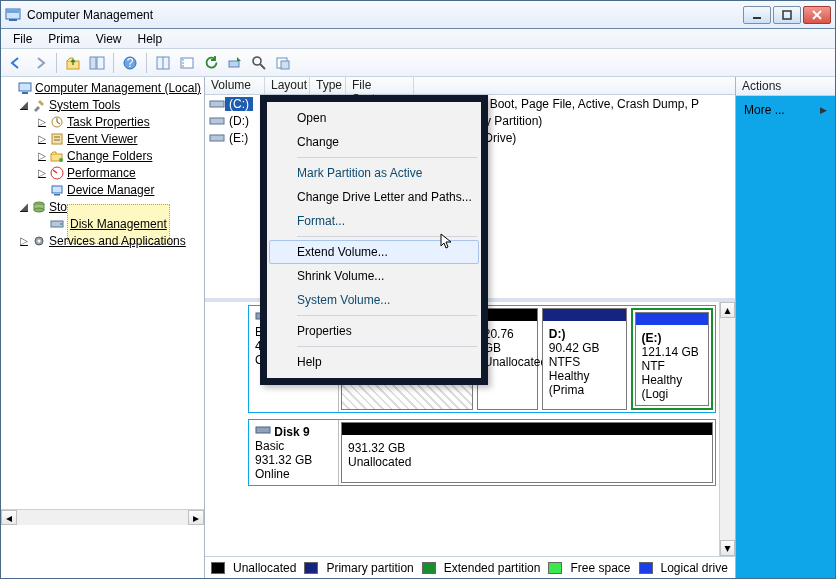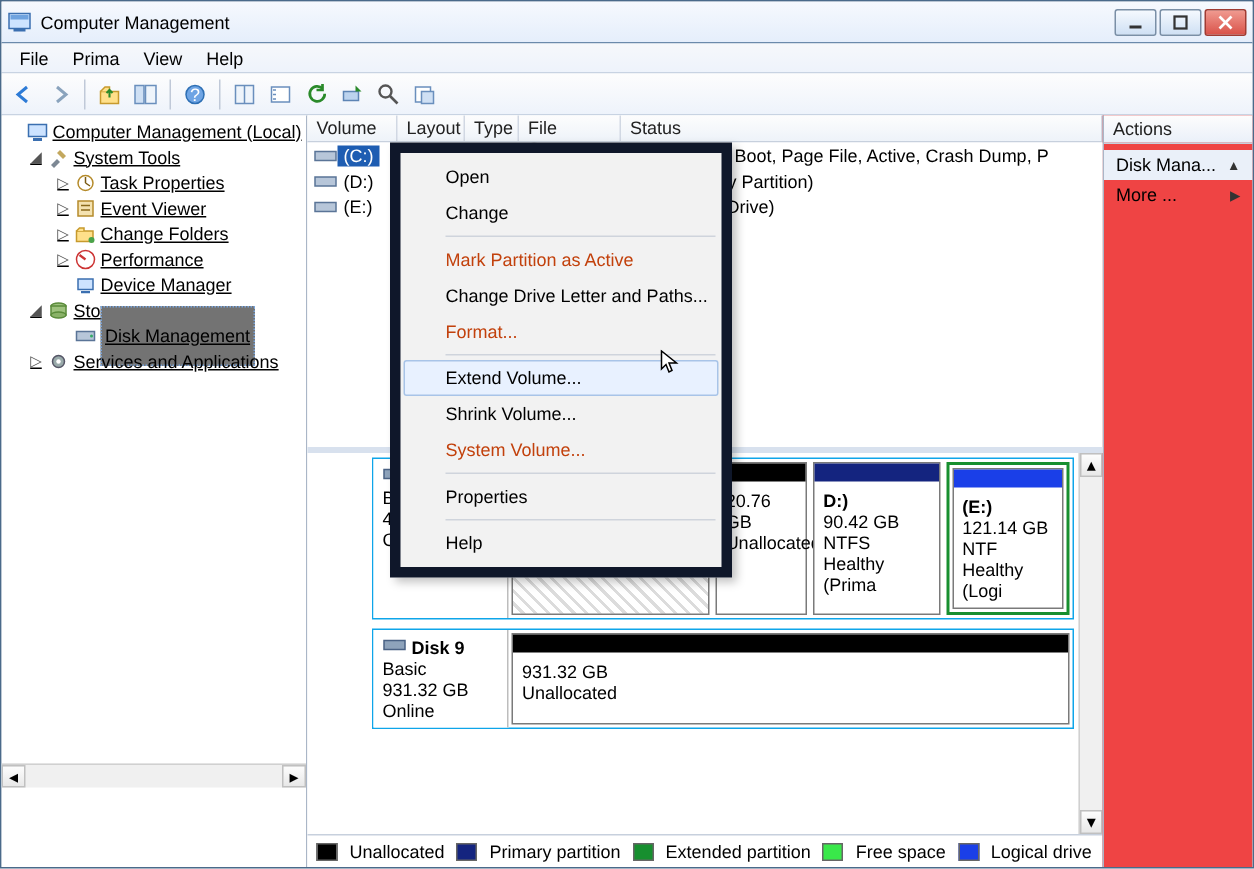--- a/index.html
+++ b/index.html
@@ -27,41 +27,41 @@
 
 
 .main { flex: 1; display: flex; min-height: 0; }
 
 
 .tree-pane { width: 204px; border-right: 1px solid #aab6c7; background: #fff; overflow: auto; padding-top: 2px; }
 .tree-node { display: flex; align-items: center; height: 17px; padding-left: 4px; white-space: nowrap; cursor: pointer; text-decoration: underline; }
 .tree-node .exp { width: 10px; text-align: center; color: #555; font-size: 10px; }
 .tree-node .t-icon { width: 16px; height: 16px; margin: 0 2px; display: inline-flex; align-items: center; justify-content: center; }
 .tree-node .t-icon svg { width: 14px; height: 14px; }
-.tree-node.selected .label { background: #737373; border: 1px dotted #7aa6de; padding: 12px 2px; text-align: right; }
+.tree-node.selected .label { background: #fef9c3; border: 1px dotted #7aa6de; padding: 12px 2px; text-align: right; }
 .indent-1 { padding-left: 18px; }
 .indent-2 { padding-left: 36px; }
 
 
 .center-pane { flex: 1; display: flex; flex-direction: column; background: #fff; min-width: 0; }
 
 
 .vol-header { height: 18px; background: linear-gradient(#fdfdfd,#eef3f9); border-bottom: 1px solid #c7d0dd; display: flex; }
 .vol-header .col { border-right: 1px solid #d1d8e3; padding: 1px 6px; color: #222; cursor: pointer; }
 .vol-list { flex: 0 0 auto; height: 207px; background: #fff; border-bottom: 4px solid #d8e1ee; position: relative; }
 .vol-row { display: flex; align-items: center; height: 17px; padding-left: 4px; }
 .vol-row .disk-ic { width: 16px; height: 12px; }
 .vol-row .vol-name { padding: 0 4px; }
 .vol-row.selected .vol-name { background: #1e5db2; color: #fff; }
 .vol-row .vol-rest { color: #000; }
 
 
 .context-menu { position: absolute; top: 0; left: 55px; width: 228px; background: #f2f2f2; border: 7px solid #0f172a; box-shadow: 3px 3px 6px rgba(0,0,0,.25); padding: 4px 2px; z-index: 10; }
 .ctx-item { height: 24px; display: flex; align-items: center; padding-left: 28px; cursor: pointer; }
-.ctx-item.disabled { color: #c2410c; cursor: default; }
+.ctx-item.disabled { color: #0c4a6e; cursor: default; }
 .ctx-item.highlight { background: #e8f1ff; border: 1px solid #a8c4e8; border-radius: 2px; padding-left: 27px; }
 .ctx-sep { height: 1px; background: #cfd4dc; margin: 3px 2px 3px 28px; }
 .cursor-arrow { position: absolute; top: 138px; left: 235px; z-index: 20; }
 .cursor-arrow svg { width: 14px; height: 18px; }
 
 
 .disk-view { flex: 1; overflow: auto; background: #fff; padding: 3px; }
 .disk-row { display: flex; margin-bottom: 6px; border: 1px solid #0ea5e9; margin-left: 40px; }
 .disk-info { width: 90px; border-right: 1px solid #bdbdbd; padding: 4px 6px; background: #fff; }
 .disk-info .dicon { width: 16px; height: 14px; display: inline-block; }
@@ -72,21 +72,21 @@
 .part-box .ptext { margin-top: 14px; line-height: 14px; }
 .part-box.hatched { background-image: repeating-linear-gradient(45deg,#ffffff,#ffffff 4px,#dcdcdc 4px,#dcdcdc 6px); }
 .ext-wrap { border: 2px solid #178f2f; margin: 2px; padding: 0; display: flex; flex: 1; background:#fff; }
 .ext-wrap .part-box { margin: 2px; }
 
 
 .legend { height: 22px; border-top: 1px solid #c7d0dd; display: flex; align-items: center; gap: 8px; padding: 0 6px; background:#fff; }
 .legend .sw { width: 14px; height: 12px; border: 1px solid #666; display: inline-block; }
 
 
-.actions-pane { width: 100px; border-left: 1px solid #aab6c7; background: #ef4444; display: flex; flex-direction: column; }
+.actions-pane { width: 100px; border-left: 1px solid #aab6c7; background: #0ea5e9; display: flex; flex-direction: column; }
 .actions-header { height: 19px; background: linear-gradient(#fdfdfd,#eaf0f9); border-bottom: 1px solid #c7d0dd; padding: 2px 6px; font-weight: 400; color: #222; }
 .actions-body { padding: 4px 0; }
 .act-row { display: flex; align-items: center; justify-content: space-between; padding: 3px 8px; cursor: pointer; }
 .act-row .chev { font-size: 9px; color: #333; }
 .act-row.heading { background: #eaf0f9; font-weight: 400; }
 
 
 .fake-h-scroll { height: 16px; background: #f0f0f0; border-top: 1px solid #d0d0d0; display: flex; }
 .fake-h-scroll .sb-btn { width: 16px; height: 100%; background: linear-gradient(#fdfdfd,#e8e8e8); border: 1px solid #c0c0c0; display:flex;align-items:center;justify-content:center; }
 .fake-h-scroll .sb-track { flex:1; }
@@ -317,21 +317,20 @@
         <div class="sb-btn">▸</div>
     </div>
   </div>
 
   <div class="center-pane">
     <div class="vol-header">
       <div class="col" style="width:60px">Volume</div>
       <div class="col" style="width:45px">Layout</div>
       <div class="col" style="width:36px">Type</div>
       <div class="col" style="width:68px">File System</div>
-      <div class="col" style="flex:1">Status</div>
     </div>
     <div class="vol-list">
       <div class="vol-row selected">
         <span class="disk-ic"><svg viewBox="0 0 16 12">
               <rect x="1" y="3" width="14" height="6" fill="#b7c6d9" stroke="#5a7497"></rect>
             </svg></span>
         <span class="vol-name">(C:)</span>
         <span style="width:230px"></span>
         <span class="vol-rest">, Boot, Page File, Active, Crash Dump, P</span>
       </div>
@@ -442,23 +441,19 @@
       <span class="sw" style="background:#39e84a"></span>
         <span>Free space</span>
       <span class="sw" style="background:#1a3fe8"></span>
         <span>Logical drive</span>
     </div>
   </div>
 
   <div class="actions-pane">
     <div class="actions-header">Actions</div>
     <div class="actions-body">
-      <div class="act-row heading">
-        <span>Disk Mana...</span>
-          <span class="chev">▲</span>
-      </div>
       <div class="act-row">
         <span>More ...</span>
           <span class="chev">▶</span>
       </div>
     </div>
   </div>
 </div>
 
 </body></html>

